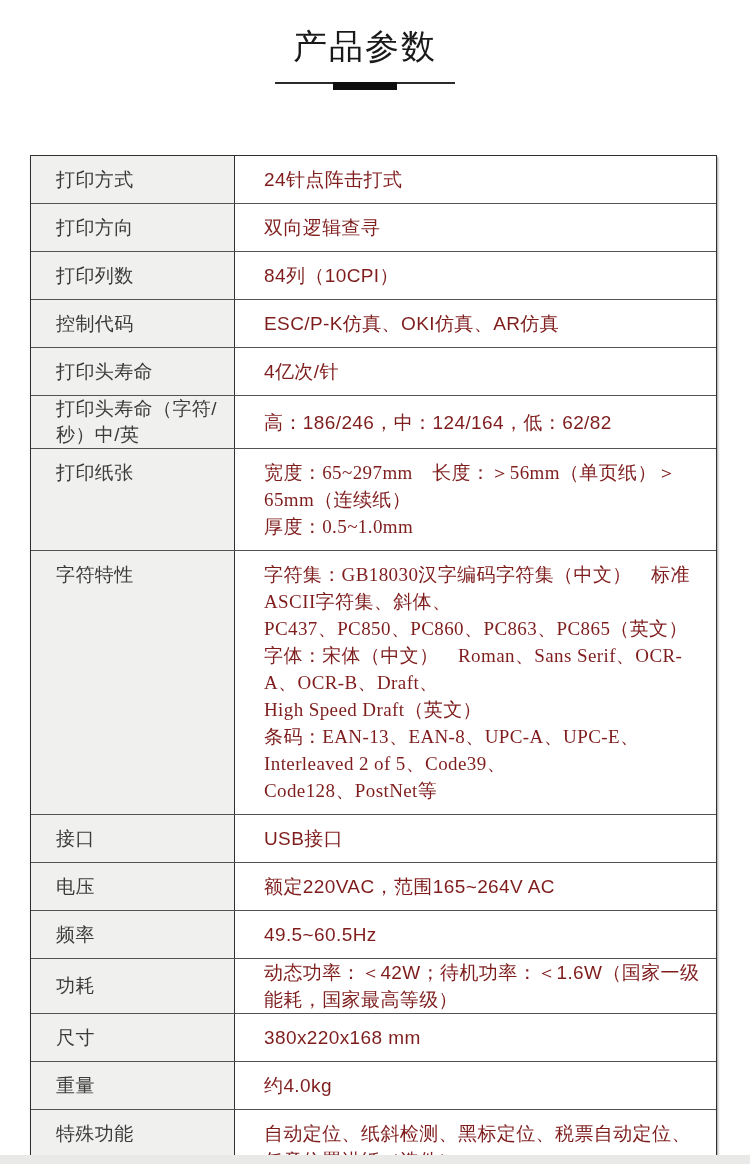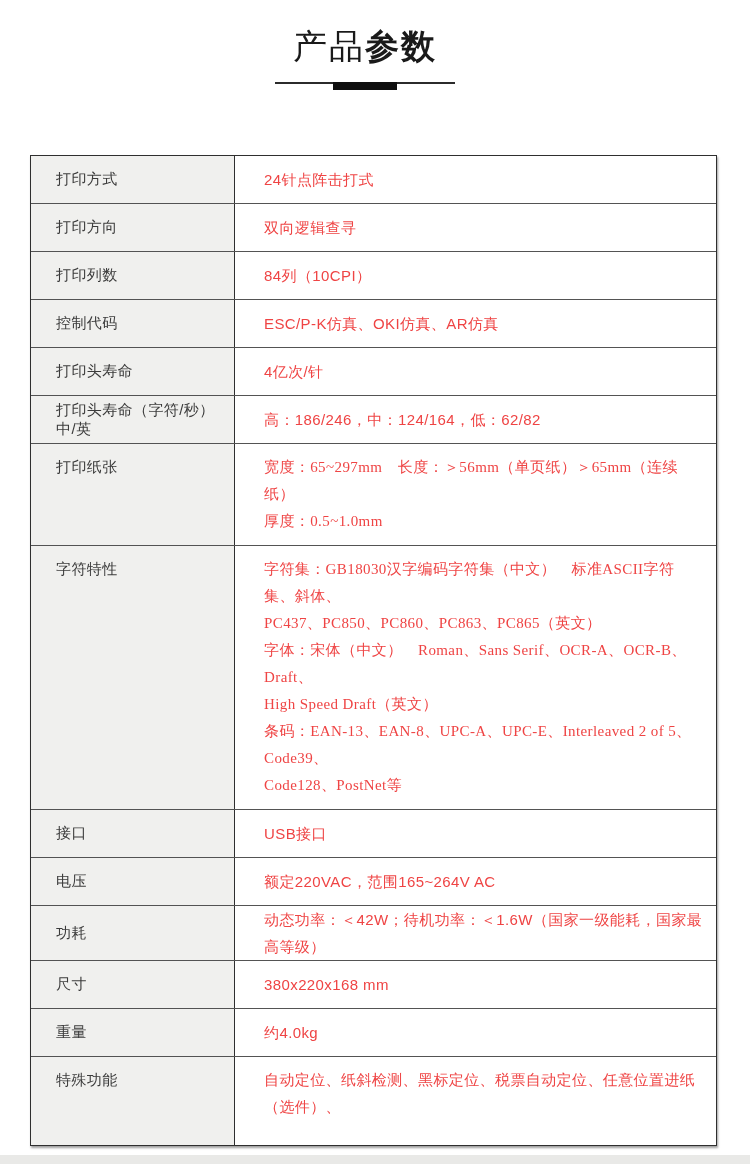--- a/index.html
+++ b/index.html
@@ -22,21 +22,21 @@
     text-align: center;
     transform: translateX(-10px);
   }
   .page-title {
     font-size: 34px;
     letter-spacing: 2px;
     color: #1a1a1a;
     line-height: 1.2;
   }
   .page-title .strong { font-weight: 400; }
-  .page-title .light  { font-weight: 700; }
+  .page-title .light  { font-weight: 400; }
   .title-rule {
     width: 180px;
     margin: 15px auto 0;
     border-top: 2px solid #2b2b2b;
   }
   .title-rule .accent-bar {
     width: 64px;
     height: 8px;
     background: #0f0f0f;
     margin: -2px auto 0;
@@ -53,42 +53,42 @@
     background: #ffffff;
   }
   .row {
     display: flex;
     border-bottom: 1px solid #535353;
     min-height: 47px;
   }
   .row:last-child { border-bottom: none; min-height: 88px; }
   .cell {
     box-sizing: border-box;
-    font-size: 15px;
+    font-size: 19px;
     letter-spacing: 0.4px;
   }
   .cell.label {
     width: 204px;
     min-width: 204px;
     background: #f0f0ee;
     border-right: 1px solid #2f2f2f;
     padding-left: 25px;
     padding-right: 6px;
     display: flex;
     align-items: center;
     color: #3b3b3b;
   }
   .cell.value {
     flex: 1;
     padding-left: 29px;
     padding-right: 12px;
     display: flex;
     flex-direction: column;
     justify-content: center;
-    color: #ef4444;
+    color: #7f1d1d;
   }
   .cell.value .line { line-height: 27px; }
   .row.multi { padding: 0; font-family: Liberation Serif, serif; }
   .row.multi .cell.label {
     align-items: flex-start;
     padding-top: 10px;
     line-height: 27px;
   }
   .row.multi .cell.value {
     justify-content: flex-start;
@@ -181,20 +181,26 @@
             <div class="line">USB接口</div>
           </div>
         </div>
         <div class="row">
           <div class="cell label">电压</div>
           <div class="cell value">
             <div class="line">额定220VAC，范围165~264V AC</div>
           </div>
         </div>
         <div class="row">
+          <div class="cell label">频率</div>
+          <div class="cell value">
+            <div class="line">49.5~60.5Hz</div>
+          </div>
+        </div>
+        <div class="row">
           <div class="cell label">功耗</div>
           <div class="cell value">
             <div class="line">动态功率：＜42W；待机功率：＜1.6W（国家一级能耗，国家最高等级）</div>
           </div>
         </div>
         <div class="row">
           <div class="cell label">尺寸</div>
           <div class="cell value">
             <div class="line">380x220x168 mm</div>
           </div>

